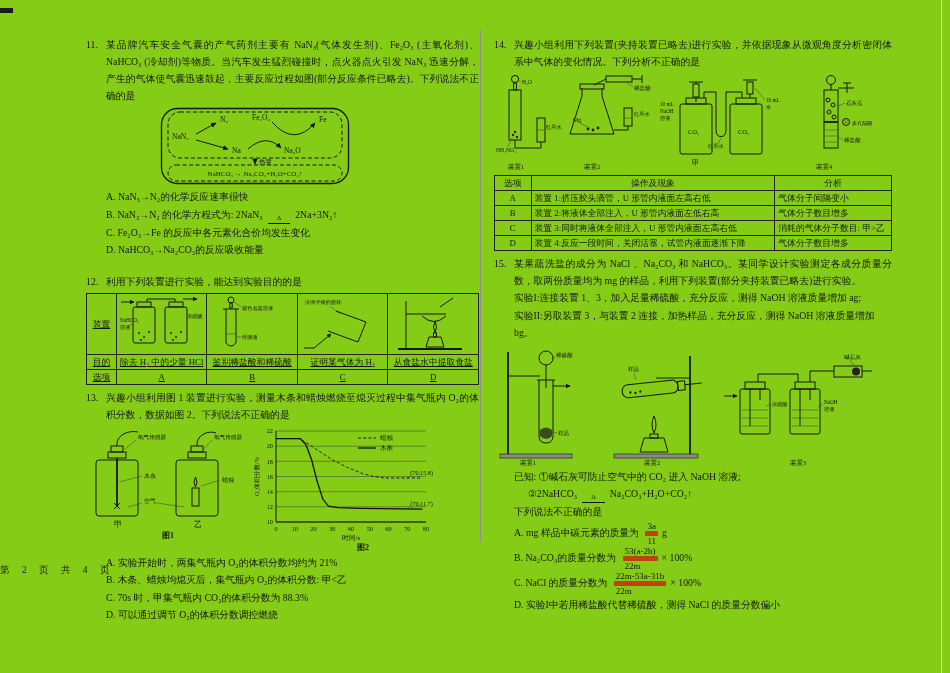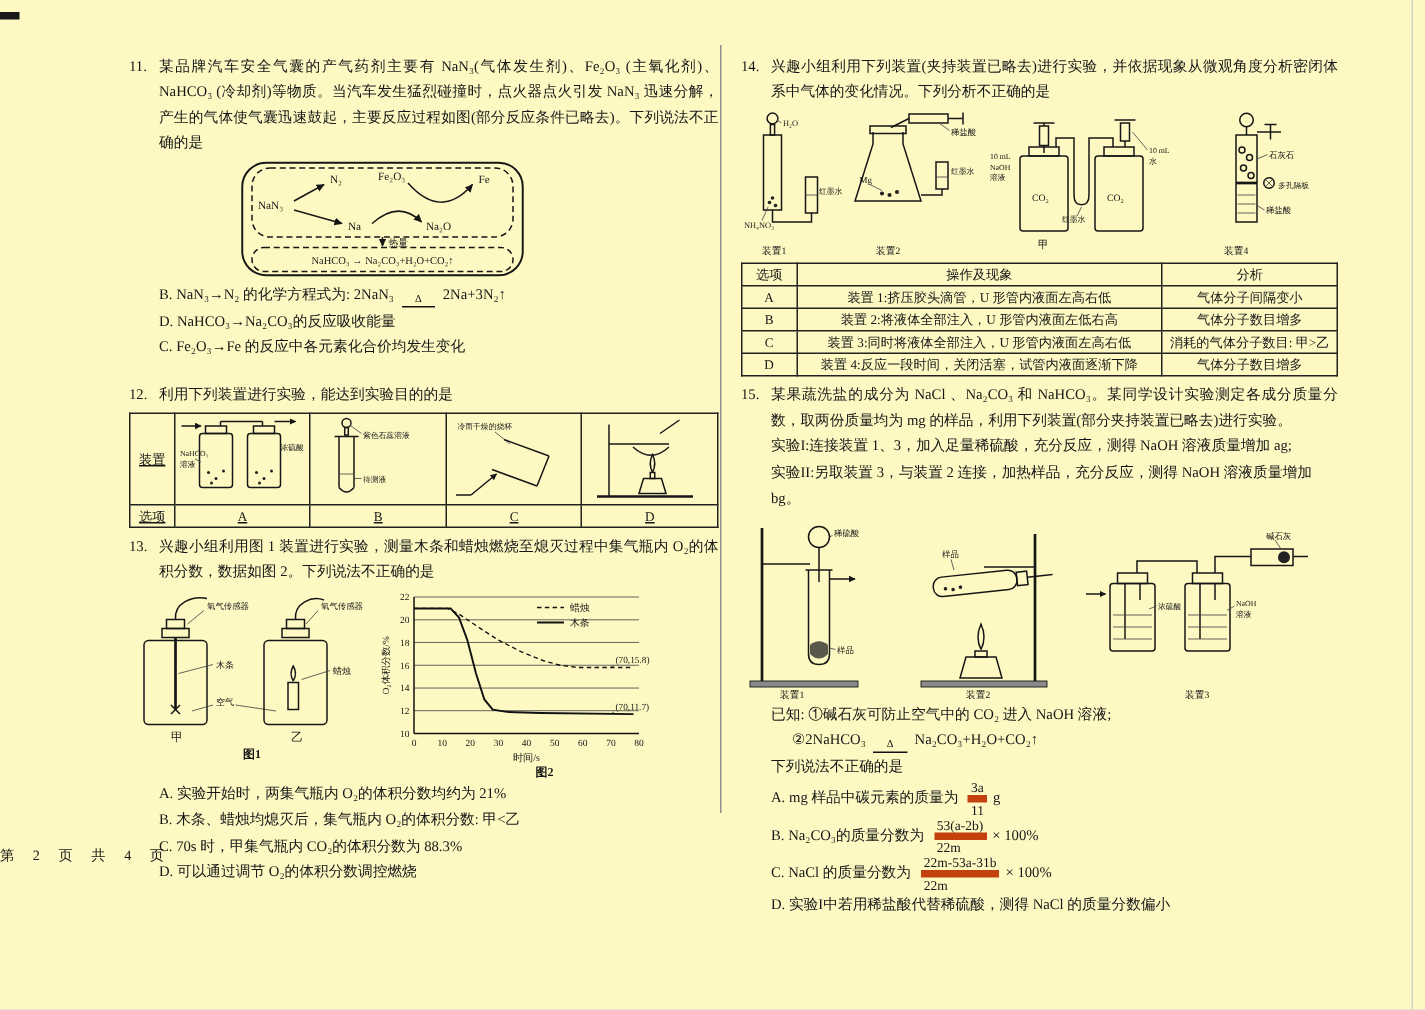--- a/index.html
+++ b/index.html
@@ -1,28 +1,28 @@
 <!DOCTYPE html>
 <html><head>
 <meta charset="utf-8">
 <style>
   html,body{margin:0;padding:0;background:#d8d8d8;}
-  .sheet{position:relative;width:950px;height:673px;background:#fef9c3;overflow:hidden;
+  .sheet{position:relative;width:950px;height:673px;background:#84cc16;overflow:hidden;
          font-family:"Liberation Serif","DejaVu Serif",serif;color:#161616;}
   .col{position:absolute;top:36px;}
   .col-left{left:86px;width:393px;}
   .col-right{left:494px;width:398px;}
   .q{position:relative;padding-left:20px;font-size:9.8px;line-height:17px;text-align:justify;}
   .qnum{position:absolute;left:0;top:0;}
   .opt{position:relative;font-size:9.8px;line-height:17.5px;padding-left:20px;}
   .figrow{display:flex;align-items:flex-start;gap:4px;margin:3px 0 1px 2px;}
   .figblock{text-align:center;}
   .figcap{font-size:8px;line-height:10px;margin-top:1px;font-weight:bold;}
   table{border-collapse:collapse;margin:3px 0 4px 0;}
-  td{border:1px solid #222;font-size:8.8px;padding:1px 3px;line-height:12px;vertical-align:middle;text-align:center;}
+  td{border:1px solid #222;font-size:8.8px;padding:1px 3px;line-height:12px;vertical-align:middle;}
   .tc{text-align:center;}
   .q12t td{padding:1px 2px;text-decoration:underline;}
   .deltaeq{display:inline-block;margin:0 5px;vertical-align:-2px;text-align:center;}
   .dtop{display:block;font-size:7px;line-height:7px;border-bottom:1.2px solid #111;padding:0 9px 1px;}
   .frac{display:inline-block;vertical-align:middle;margin:0 4px;font-size:9px;}
   .frac .num{display:block;padding:0 2px;line-height:10px;}
   .frac .den{display:block;border-top:5px solid #c2410c;padding:0 2px;line-height:10px;}
   .footer{position:absolute;left:0;top:564px;width:100%;font-size:9.5px;letter-spacing:5px;}
   .divider{position:absolute;left:480px;top:30px;width:1px;height:512px;background:#8f8f8f;}
   .edge-line{position:absolute;left:941px;top:0;width:1px;height:673px;background:#cfcfcf;}
@@ -70,25 +70,26 @@
       <text x="72" y="46" class="t75">Na</text>
       <text x="92" y="13" class="t75">Fe₂O₃</text>
       <path d="M112,15 Q134,40 155,16" class="ln" marker-end="url(#ah11)"></path>
       <text x="159" y="15" class="t75">Fe</text>
       <path d="M88,42 Q106,26 121,41" class="ln" marker-end="url(#ah11)"></path>
       <text x="124" y="46" class="t75">Na₂O</text>
       <line x1="95" y1="51" x2="95" y2="57" class="ln" marker-end="url(#ah11)"></line>
       <text x="99" y="57" class="t65">热量</text>
       <text x="95" y="69" text-anchor="middle" class="t7">NaHCO₃ → Na₂CO₃+H₂O+CO₂↑</text>
     </svg>
+    <div class="opt">A. NaN₃→N₂的化学反应速率很快</div>
     <div class="opt">
       <span>B. NaN₃→N₂ 的化学方程式为: 2NaN₃</span><span class="deltaeq"><span class="dtop">Δ</span></span><span>2Na+3N₂↑</span>
     </div>
+    <div class="opt">C. Fe₂O₃→Fe 的反应中各元素化合价均发生变化</div>
     <div class="opt">D. NaHCO₃→Na₂CO₃的反应吸收能量</div>
-    <div class="opt">C. Fe₂O₃→Fe 的反应中各元素化合价均发生变化</div>
 
     <div class="q" style="margin-top:14px">
       <span class="qnum">12.</span>
       <span>利用下列装置进行实验，能达到实验目的的是</span>
     </div>
     <table class="q12t">
       <tbody>
           <tr>
         <td class="tc" style="width:30px">装置</td>
         <td class="tc" style="width:86px">
@@ -160,20 +161,27 @@
             <path d="M32,21 Q44,32 56,21" class="ln"></path>
             <line x1="50" y1="12" x2="63" y2="3" class="ln"></line>
             <path d="M36,24 Q44,29 52,24" class="thin"></path>
             <polygon points="36,52 54,52 51,42 39,42" class="ln"></polygon>
             <rect x="43.5" y="38" width="3" height="4" class="ln"></rect>
             <path d="M45,38 Q42,32 45,26 Q48,32 45,38" class="ln"></path>
           </svg>
         </td>
       </tr>
       <tr>
+        <td class="tc">目的</td>
+        <td class="tc">除去 H₂ 中的少量 HCl</td>
+        <td class="tc">鉴别稀盐酸和稀硫酸</td>
+        <td class="tc">证明某气体为 H₂</td>
+        <td class="tc">从食盐水中提取食盐</td>
+      </tr>
+      <tr>
         <td class="tc">选项</td>
         <td class="tc">A</td>
         <td class="tc">B</td>
         <td class="tc">C</td>
         <td class="tc">D</td>
       </tr>
     </tbody>
       </table>
 
     <div class="q">

